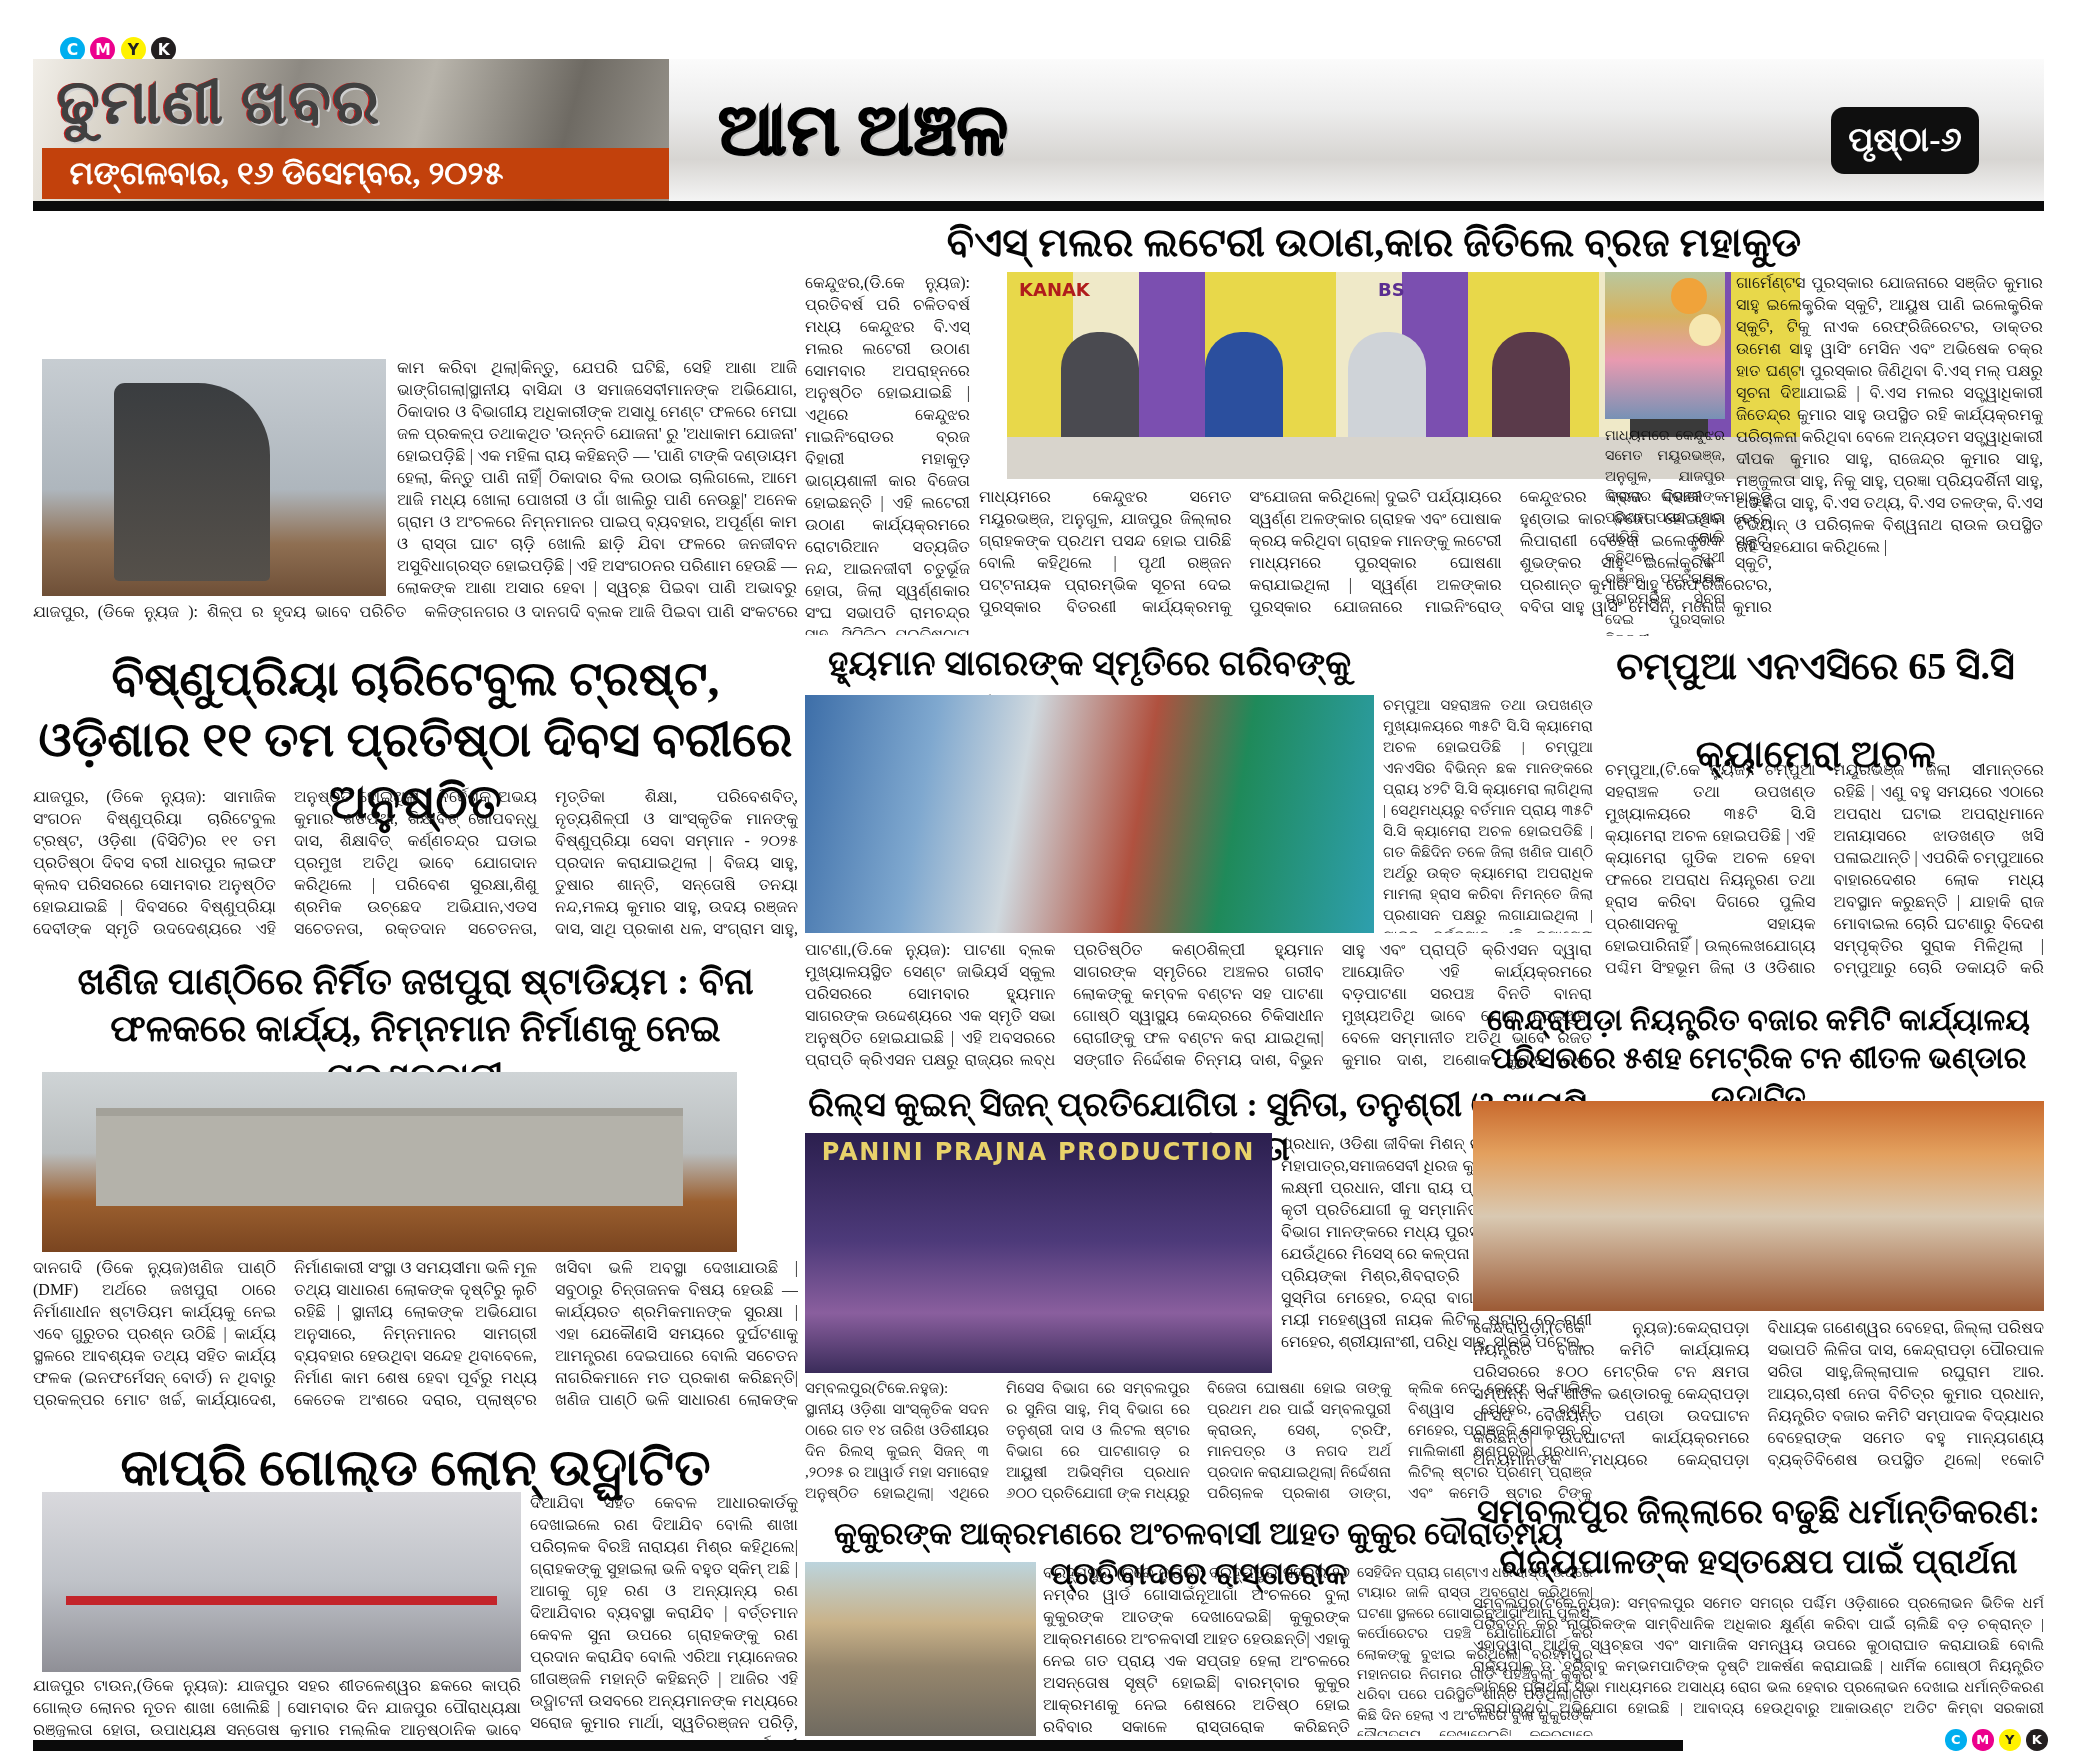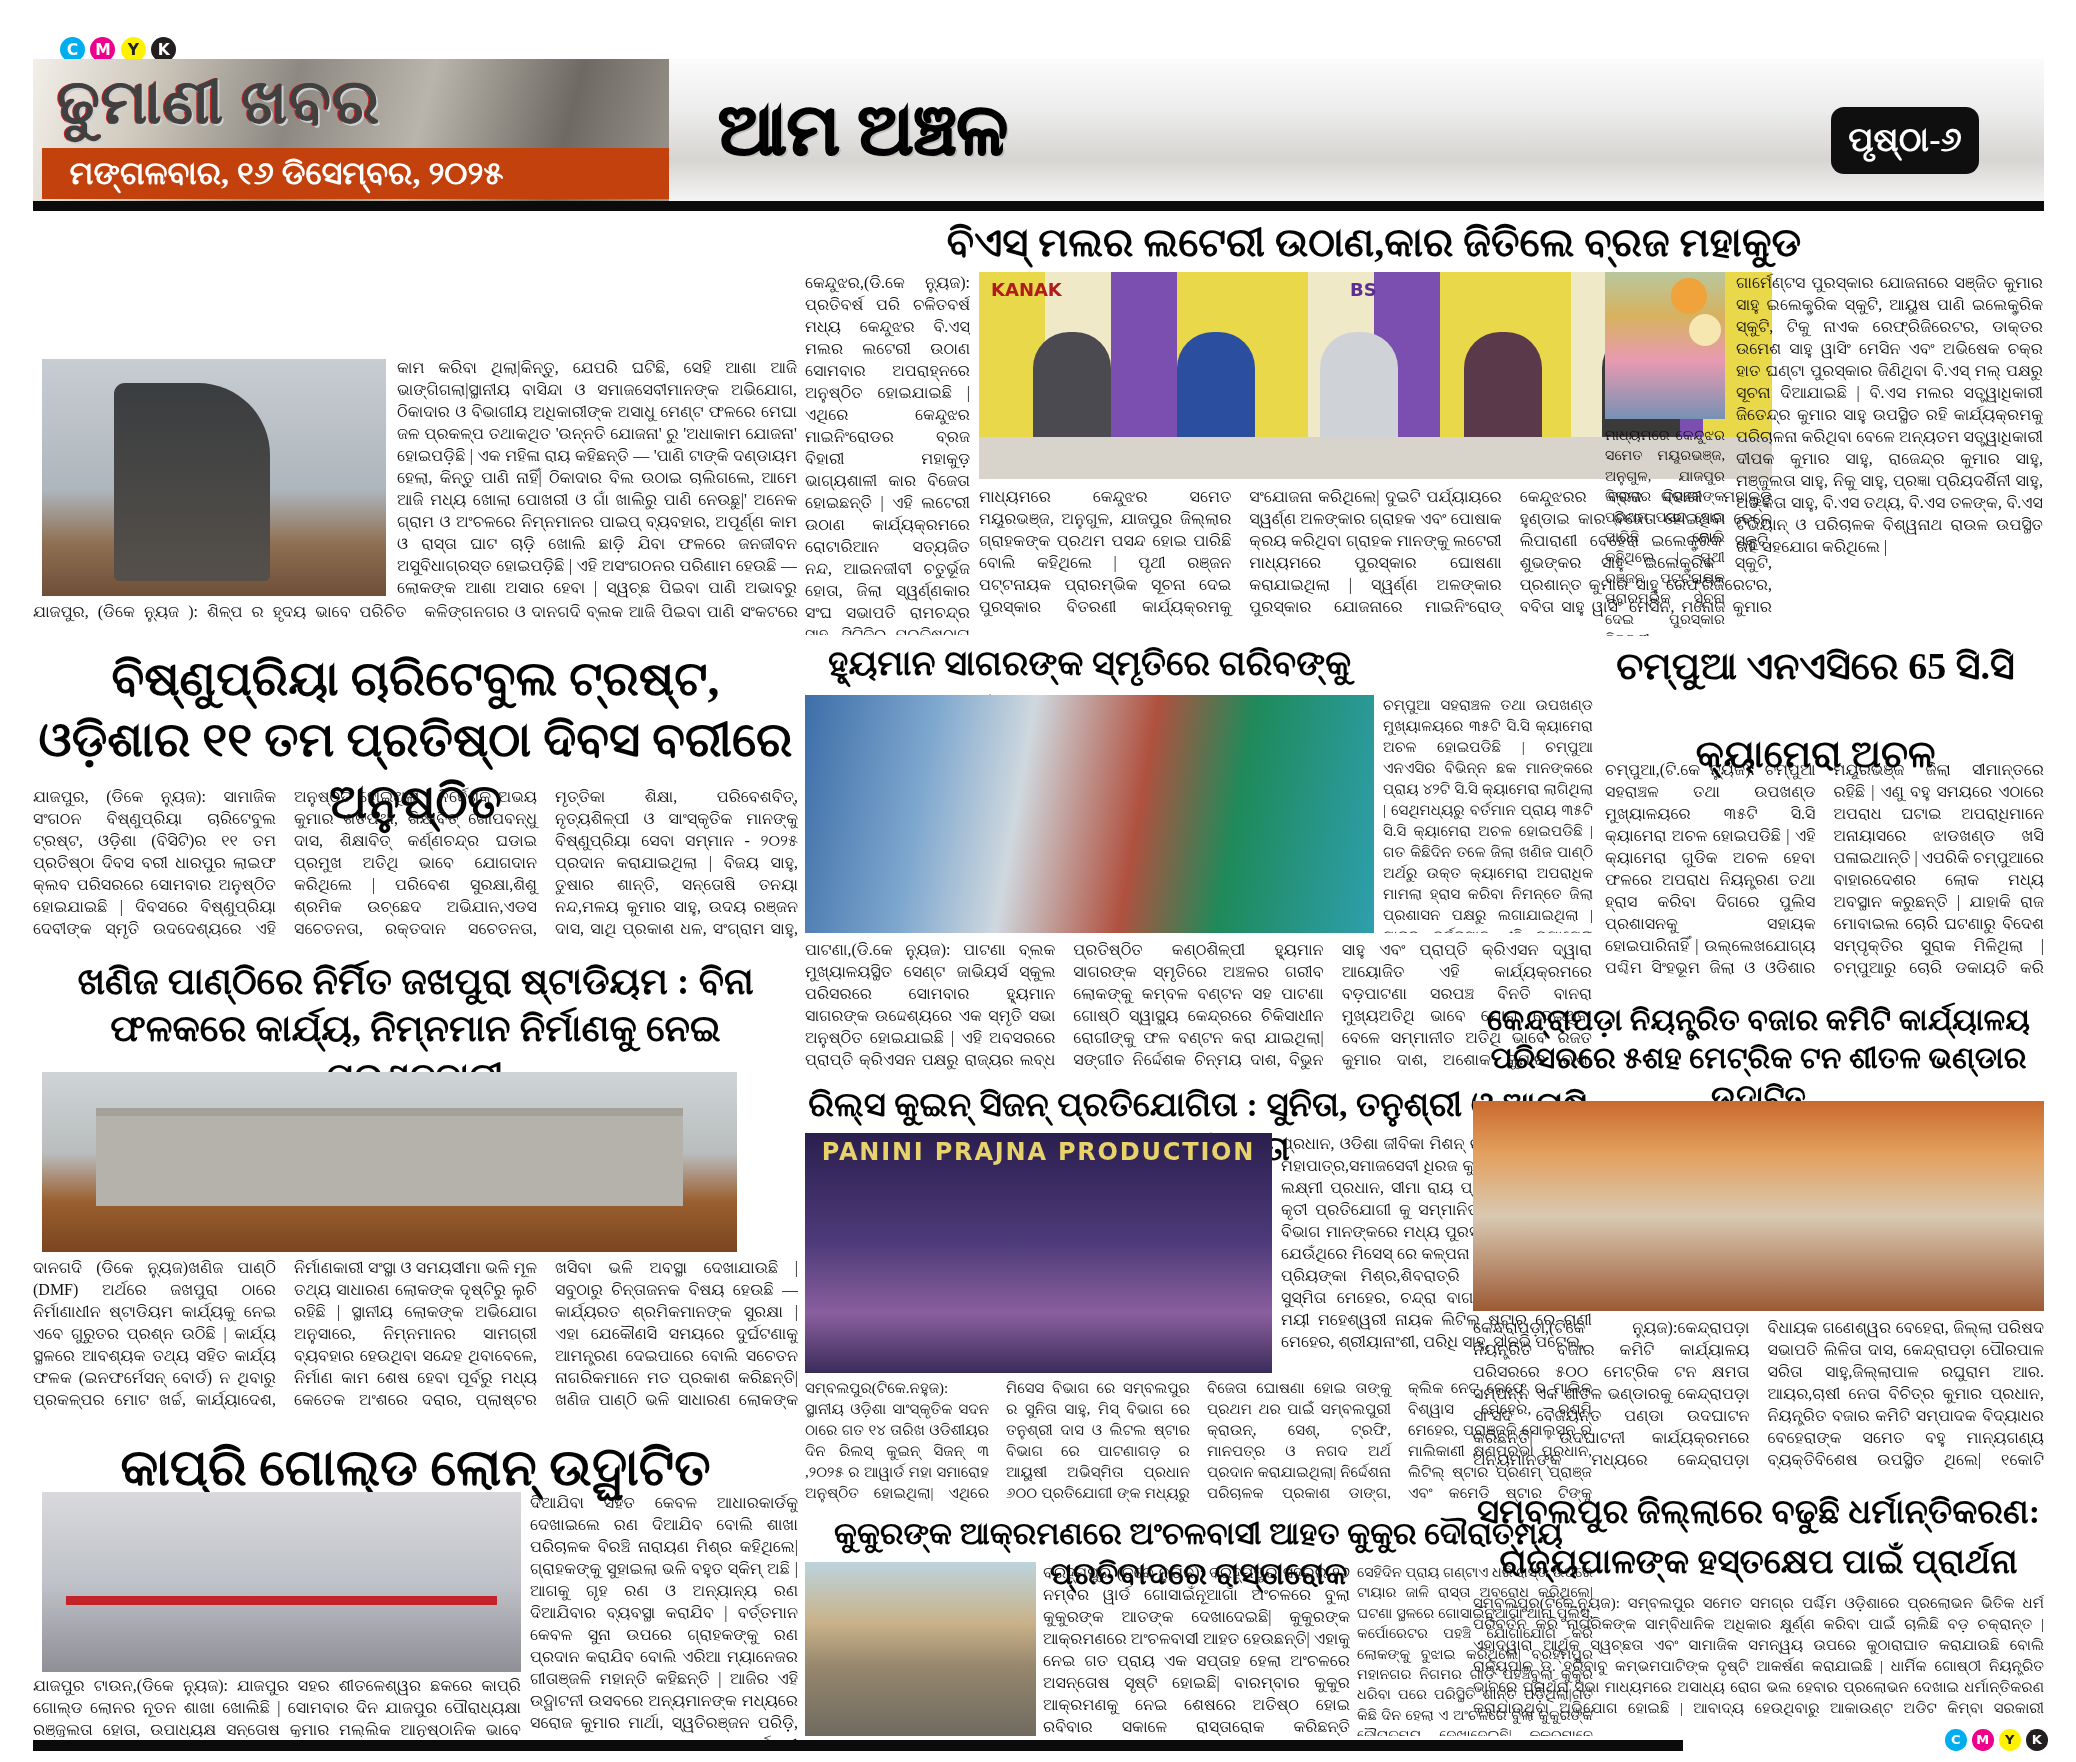--- a/index.html
+++ b/index.html
@@ -29,21 +29,21 @@
   
   .txt{font-size:16px;line-height:22px;text-align:justify;color:#101010;}
   .cols2{column-count:2;column-gap:18px;}
   .cols3{column-count:3;column-gap:18px;}
   .cols4{column-count:4;column-gap:17px;}
   
   .photo{overflow:hidden;position:absolute;}
   #photo-water-tower{background:linear-gradient(180deg,#c7cdd2 0%,#aeb6bd 55%,#8f6f52 78%,#6e4f37 100%);}
   #photo-water-tower .tower{position:absolute;left:72px;top:24px;width:156px;height:198px;
      background:linear-gradient(180deg,#3a3d40,#55504a);border-radius:10.8px 72px 4.8px 4.8px;}
-  #photo-dais{background:repeating-linear-gradient(90deg,#e8d84a 0 66px,#efe9c8 66px 132px,#7b4fb0 132px 198px,#e8d84a 198px 263px);}
+  #photo-dais{background:repeating-linear-gradient(90deg,#e8d84a 0 66px,#efe9c8 66px 132px,#7b4fb0 132px 198px,#e8d84a 198px 263px);margin-left:28px;}
   #photo-dais .table{position:absolute;left:0;right:0;bottom:0;height:42px;background:#d8d4cc;}
   #photo-dais .man{position:absolute;bottom:33px;width:78px;height:114px;border-radius:36px 36px 4.8px 4.8px;}
   #photo-man-pink{background:linear-gradient(180deg,#b9c79e 0%,#d7b25e 30%,#e89ab0 60%,#7791b5 100%);}
   #photo-man-pink .balloon{position:absolute;border-radius:50%;}
   #photo-blanket{background:linear-gradient(100deg,#3d6ea8 0%,#7fa8cf 22%,#cfd8de 38%,#b0513f 58%,#1f8a5a 74%,#2e9fae 100%);}
   #photo-stadium{background:linear-gradient(180deg,#cfd4d6 0%,#b9bdbe 45%,#9b5f2f 72%,#7a4520 100%);}
   #photo-stadium .bld{position:absolute;left:54px;top:36px;right:54px;height:90px;background:#b4b2aa;border-top:8.4px solid #a3a199;}
   #photo-stage{background:linear-gradient(180deg,#2b1f4e 0%,#4d3a7a 45%,#8a5f9e 75%,#3a2c5a 100%);}
   #photo-stage .banner{position:absolute;left:0;right:0;top:4.8px;text-align:center;color:#e8d26a;
      font-family:"DejaVu Sans",sans-serif;font-weight:bold;font-size:24px;letter-spacing:1.8px;}

